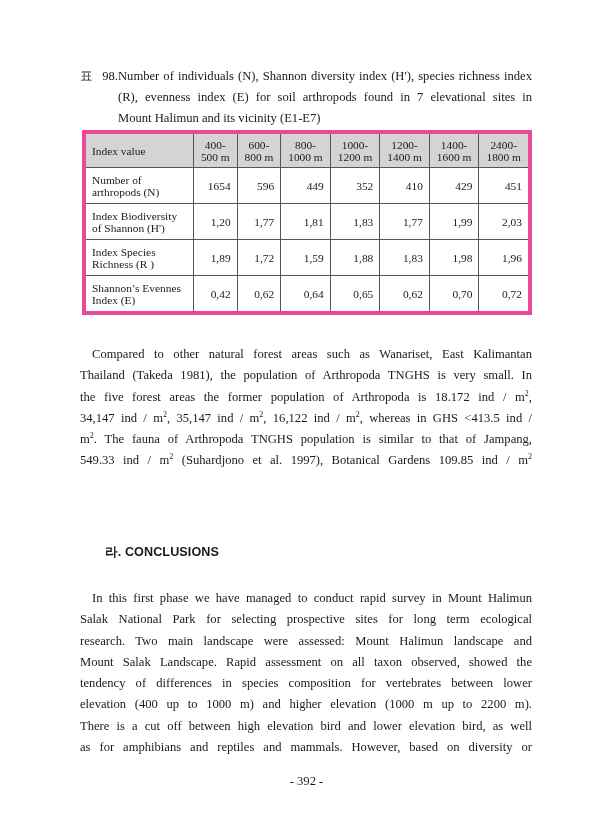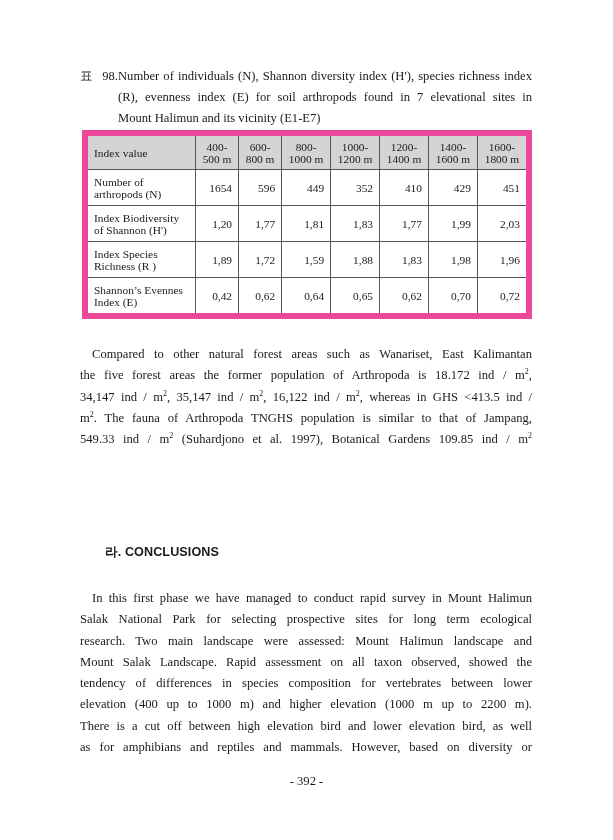--- a/index.html
+++ b/index.html
@@ -12,21 +12,21 @@
       position: absolute; left: 80px; top: 66px; width: 452px;
       font-size: 12.6px; line-height: 21px; text-align: justify;
     }
     .caption .line { display: block; text-align: justify; text-align-last: justify; white-space: nowrap; }
     .caption .line.last { text-align-last: left; }
     .caption .indent { padding-left: 38px; }
     .caption .label { display: inline-block; width: 38px; }
     table.data {
       position: absolute; left: 82px; top: 130px; width: 450px;
       border-collapse: collapse;
-      border: 6px solid #ec4899;
+      border: 4px solid #ec4899;
       font-size: 11.4px; line-height: 12px;
     }
     table.data th, table.data td {
       border: 1px solid #555;
       padding: 0 6px;
     }
     table.data thead th {
       background: #d4d4d4; height: 33px; font-weight: normal; text-align: center;
     }
     table.data thead th.idx { text-align: left; width: 95px; }
@@ -62,21 +62,21 @@
 <table class="data">
   <thead>
     <tr>
       <th class="idx">Index value</th>
       <th><span>400-</span><br><span>500 m</span></th>
       <th><span>600-</span><br><span>800 m</span></th>
       <th><span>800-</span><br><span>1000 m</span></th>
       <th><span>1000-</span><br><span>1200 m</span></th>
       <th><span>1200-</span><br><span>1400 m</span></th>
       <th><span>1400-</span><br><span>1600 m</span></th>
-      <th><span>1600-</span><br><span>1800 m</span></th>
+      <th><span>2400-</span><br><span>1800 m</span></th>
     </tr>
   </thead>
   <tbody>
     <tr>
       <td class="rowhead"><span>Number of</span><br><span>arthropods (N)</span></td>
       <td>1654</td>
       <td>596</td>
       <td>449</td>
       <td>352</td>
       <td>410</td>
@@ -111,20 +111,21 @@
       <td>0,65</td>
       <td>0,62</td>
       <td>0,70</td>
       <td>0,72</td>
     </tr>
   </tbody>
 </table>
 
 <div class="para" style="top: 344px;">
   <span class="line first">Compared to other natural forest areas such as Wanariset, East Kalimantan</span>
+  <span class="line">Thailand (Takeda 1981), the population of Arthropoda TNGHS is very small. In</span>
   <span class="line"><span>the five forest areas the former population of Arthropoda is 18.172 ind / m</span><sup>2</sup><span>,</span></span>
   <span class="line"><span>34,147 ind / m</span><sup>2</sup><span>, 35,147 ind / m</span><sup>2</sup><span>, 16,122 ind / m</span><sup>2</sup><span>, whereas in GHS &lt;413.5 ind /</span></span>
   <span class="line"><span>m</span><sup>2</sup><span>. The fauna of Arthropoda TNGHS population is similar to that of Jampang,</span></span>
   <span class="line"><span>549.33 ind / m</span><sup>2</sup><span> (Suhardjono et al. 1997), Botanical Gardens 109.85 ind / m</span><sup>2</sup></span>
 </div>
 
 <div class="heading">라. CONCLUSIONS</div>
 
 <div class="para" style="top: 588px;">
   <span class="line first">In this first phase we have managed to conduct rapid survey in Mount Halimun</span>

